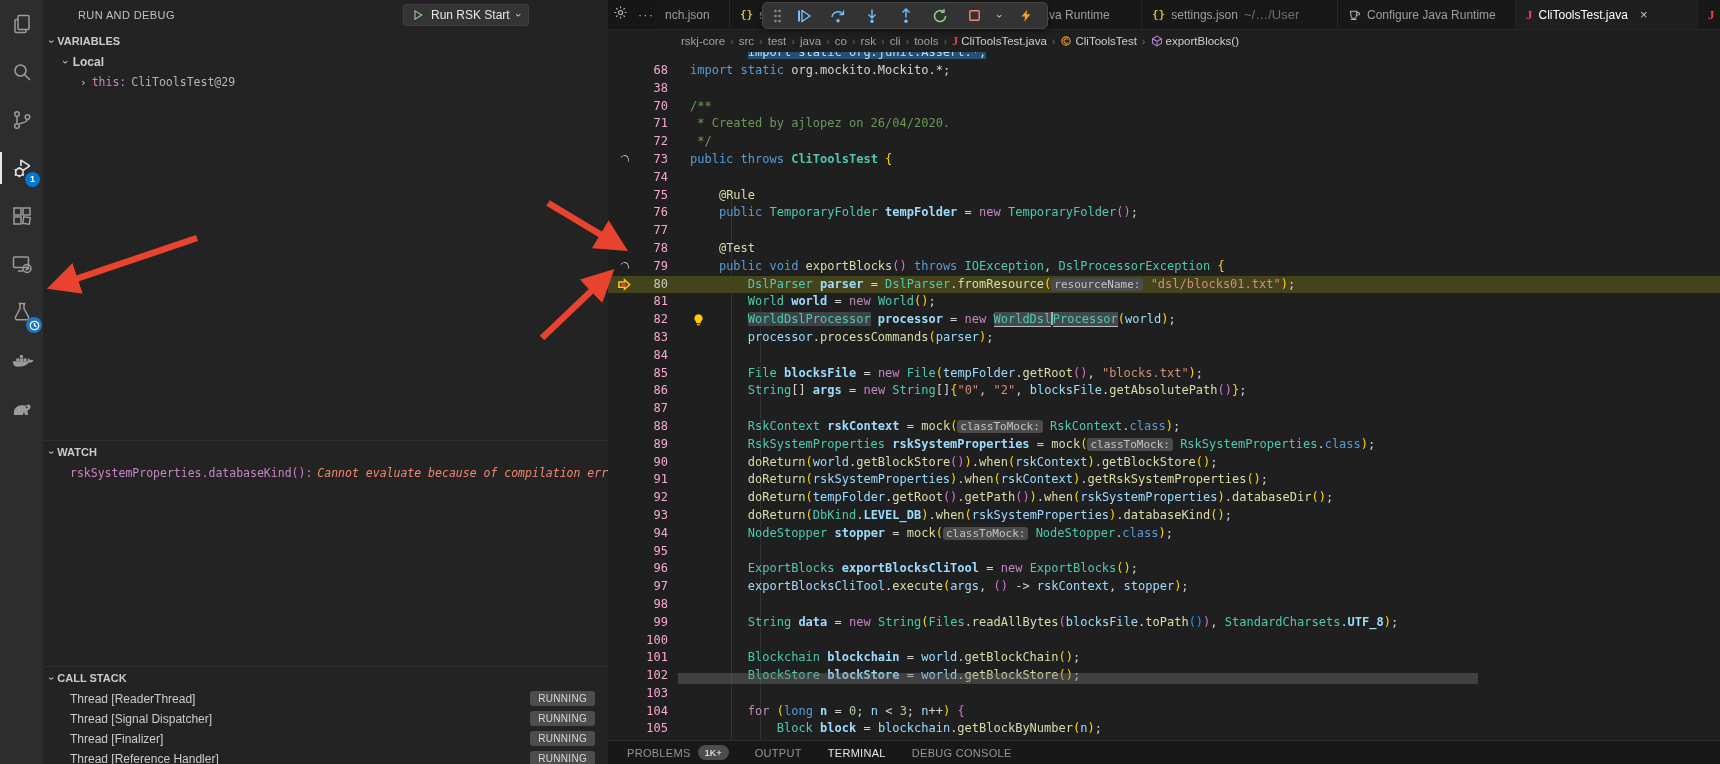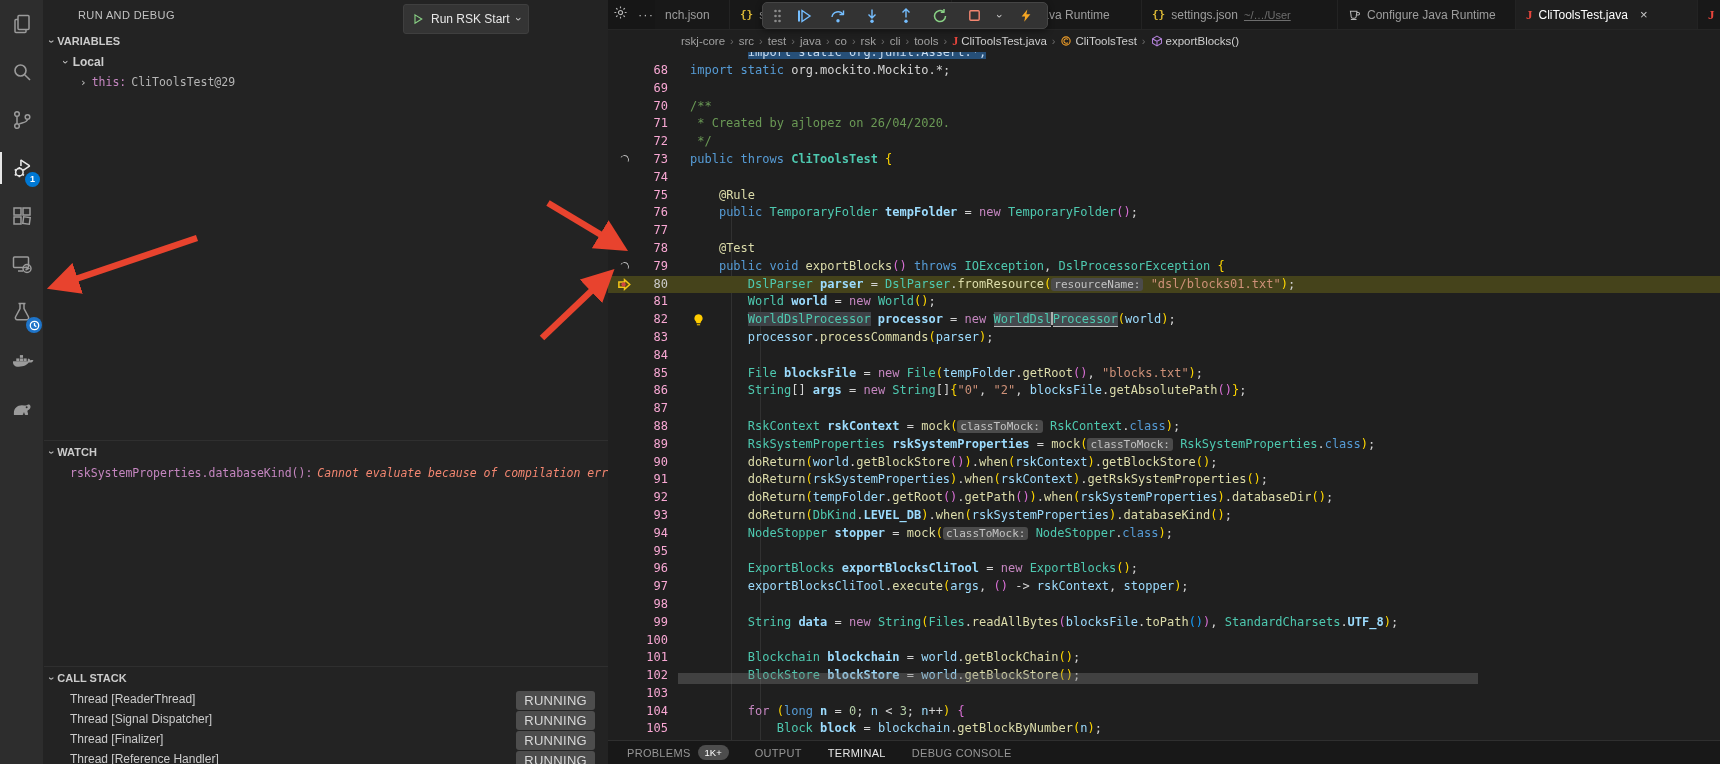--- a/index.html
+++ b/index.html
@@ -20,54 +20,54 @@
     text-align:center; font-weight:bold; }
   .ab-clock { position:absolute; right:2px; bottom:3px; width:16px; height:16px;
     border-radius:50%; background:#1e74c9; display:flex; align-items:center; justify-content:center; }
 
   
   .sidebar { position:absolute; left:44px; top:0; width:564px; height:764px;
     background:#232323; color:#cccccc; z-index:4; }
   .sb-header { position:absolute; left:0; top:0; width:100%; height:30px;
     display:flex; align-items:center; }
   .sb-title { margin-left:34px; font-size:11px; letter-spacing:.4px; color:#c2c2c2; }
-  .run-btn { position:absolute; left:359px; top:4px; height:30px; background:#343434;
+  .run-btn { position:absolute; left:359px; top:4px; height:22px; background:#343434;
     border:1px solid #3f3f3f; border-radius:3px; display:flex; align-items:center;
     padding:0 8px; gap:7px; cursor:pointer; }
   .run-btn .lbl { font-size:12px; color:#e7e7e7; }
   .chev { font-size:11px; color:#cccccc; display:inline-block; transform:rotate(90deg); }
   .chev.right { transform:none; }
   .sec-head { display:flex; align-items:center; gap:4px; height:22px;
     font-size:11px; font-weight:bold; color:#cbcbcb; padding-left:6px; }
   .sec-head .chev { font-size:10px; color:#b0b0b0; }
   .divider { position:absolute; left:0; width:100%; height:1px; background:#2f2f2f; }
   .tree-row { display:flex; align-items:center; gap:5px; height:20px; font-size:12px; }
   .mono { font-family:"DejaVu Sans Mono", monospace; }
   .watch-item { font-family:"DejaVu Sans Mono", monospace; font-size:11.5px;
     padding-left:26px; height:20px; display:flex; align-items:center; white-space:nowrap;
     overflow:hidden; }
   .watch-name { color:#c586c0; }
   .watch-err { color:#f48771; font-style:italic; margin-left:5px; }
   .thread-row { position:relative; height:20px; display:flex; align-items:center;
     padding-left:26px; font-size:12px; color:#cccccc; }
   .badge-running { position:absolute; right:13px; top:2px; background:#4d4d4d;
-    color:#d8d8d8; font-size:13px; padding:2px 8px; border-radius:3px; letter-spacing:.3px; }
+    color:#d8d8d8; font-size:10px; padding:2px 8px; border-radius:3px; letter-spacing:.3px; }
 
   
   .editor { position:absolute; left:608px; top:0; width:1112px; height:764px;
     background:#1f1f1f; }
   .tabstrip { position:absolute; left:0; top:0; width:1112px; height:30px;
     background:#161616; display:flex; border-bottom:1px solid #252525; }
   .lead-actions { width:47px; display:flex; align-items:center; gap:10px;
     padding-left:5px; color:#b6b6b6; flex:none; }
   .tab { position:relative; flex:none; display:flex; align-items:center; gap:6px;
     padding:0 10px; font-size:12px; color:#9d9d9d; background:#181818;
     border-right:1px solid #232323; white-space:nowrap; overflow:hidden; cursor:pointer; }
   .tab.active { background:#1f1f1f; color:#ffffff; }
-  .tab .dim { color:#6e6e6e; font-size:11px;text-decoration:underline; }
+  .tab .dim { color:#6e6e6e; font-size:13px; }
   .tab .close { margin-left:6px; color:#c8c8c8; font-size:13px; }
   .ic-json { color:#d9b635; font-weight:bold; font-size:11px; font-family:"DejaVu Sans Mono",monospace; }
   .ic-java { color:#e8453c; font-weight:bold; font-size:13px; font-family:"Liberation Serif",serif; }
 
   .dbg-toolbar { position:absolute; left:154px; top:2px; height:27px; z-index:9;
     background:#333333; border:1px solid #454545; border-radius:5px;
     box-shadow:0 2px 6px rgba(0,0,0,.45); display:flex; align-items:center;
     padding:0 6px; gap:4px; }
   .dbg-btn { width:30px; height:23px; display:flex; align-items:center;
     justify-content:center; border-radius:4px; cursor:pointer; }
@@ -414,21 +414,21 @@
       </svg>
     <span style="color:#cfcfcf;">exportBlocks()</span>
   </div>
 
   <div class="code-area">
     <div class="guide" style="left:123px; top:140px; height:580px;"></div>
     <div class="guide" style="left:152px; top:247px; height:455px;"></div>
     <div>
         <div class="cl sliver"><span class="gl"></span><span class="ln"></span><span class="cd"><span class="tk-pln">        </span><span class="tk-sel">import static org.junit.Assert.*;</span></span></div>
         <div class="cl"><span class="gl"></span><span class="ln">68</span><span class="cd"><span class="tk-kw">import</span><span class="tk-pln"> </span><span class="tk-kw">static</span><span class="tk-pln"> org.mockito.Mockito.*;</span></span></div>
-        <div class="cl"><span class="gl"></span><span class="ln">69</span><span class="cd"></span></div>
+        <div class="cl"><span class="gl"></span><span class="ln">38</span><span class="cd"></span></div>
         <div class="cl"><span class="gl"></span><span class="ln">70</span><span class="cd"><span class="tk-cmt">/**</span></span></div>
         <div class="cl"><span class="gl"></span><span class="ln">71</span><span class="cd"><span class="tk-cmt"> * Created by ajlopez on 26/04/2020.</span></span></div>
         <div class="cl"><span class="gl"></span><span class="ln">72</span><span class="cd"><span class="tk-cmt"> */</span></span></div>
         <div class="cl"><span class="gl"><span class="arc"></span></span><span class="ln">73</span><span class="cd"><span class="tk-kw">public throws </span><span class="tk-typeb">CliToolsTest</span><span class="tk-pln"> </span><span class="tk-b1">{</span></span></div>
         <div class="cl"><span class="gl"></span><span class="ln">74</span><span class="cd"></span></div>
         <div class="cl"><span class="gl"></span><span class="ln">75</span><span class="cd"><span class="tk-pln">    </span><span class="tk-ann">@Rule</span></span></div>
         <div class="cl"><span class="gl"></span><span class="ln">76</span><span class="cd"><span class="tk-pln">    </span><span class="tk-kw">public </span><span class="tk-type">TemporaryFolder</span><span class="tk-pln"> </span><span class="tk-varb">tempFolder</span><span class="tk-pln"> = </span><span class="tk-ctrl">new</span><span class="tk-pln"> </span><span class="tk-type">TemporaryFolder</span><span class="tk-b2">()</span><span class="tk-pln">;</span></span></div>
         <div class="cl"><span class="gl"></span><span class="ln">77</span><span class="cd"></span></div>
         <div class="cl"><span class="gl"></span><span class="ln">78</span><span class="cd"><span class="tk-pln">    </span><span class="tk-ann">@Test</span></span></div>
         <div class="cl"><span class="gl"><span class="arc"></span></span><span class="ln">79</span><span class="cd"><span class="tk-pln">    </span><span class="tk-kw">public void </span><span class="tk-fn">exportBlocks</span><span class="tk-b2">()</span><span class="tk-pln"> </span><span class="tk-kw">throws</span><span class="tk-pln"> </span><span class="tk-type">IOException</span><span class="tk-pln">, </span><span class="tk-type">DslProcessorException</span><span class="tk-pln"> </span><span class="tk-b1">{</span></span></div>

